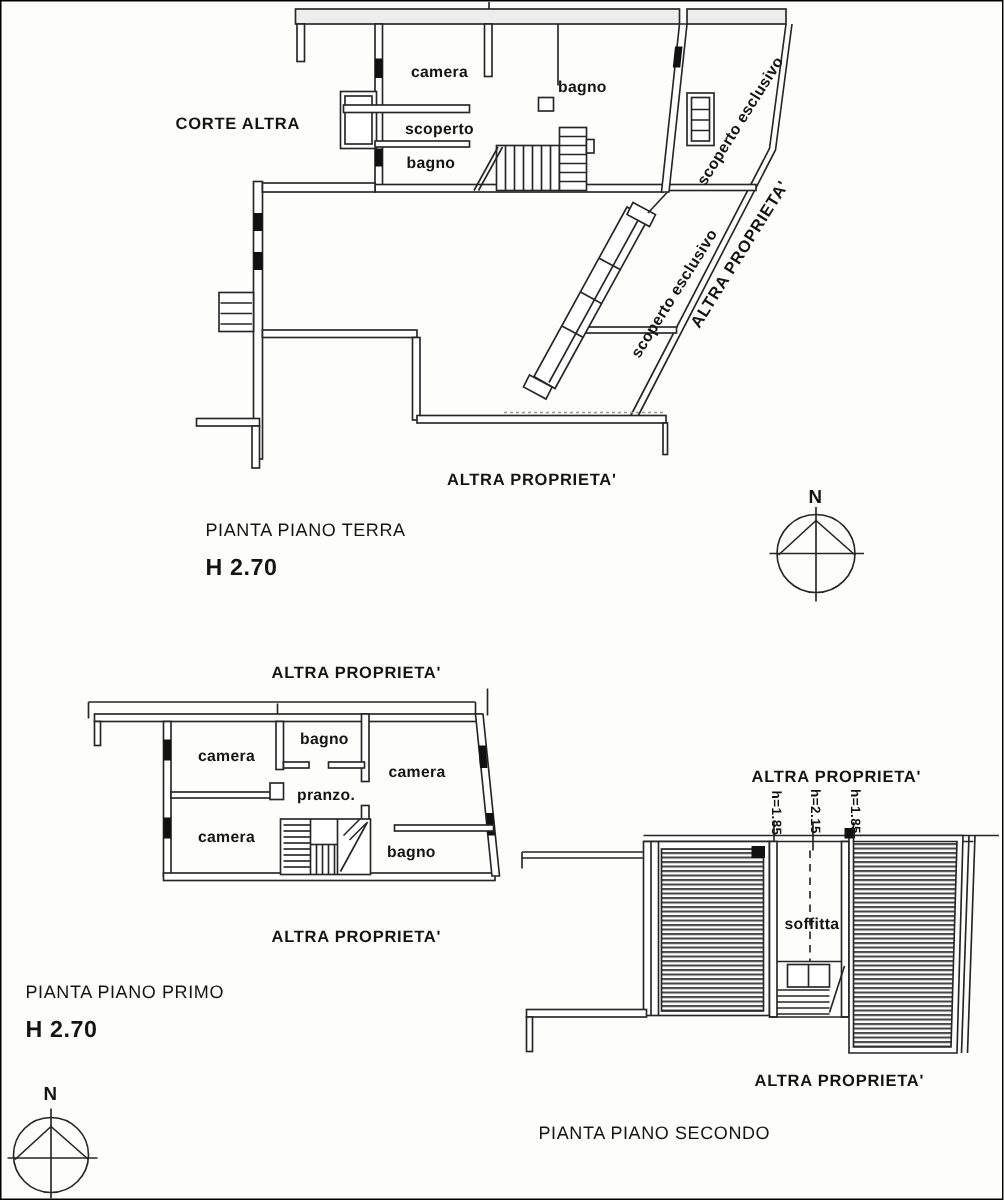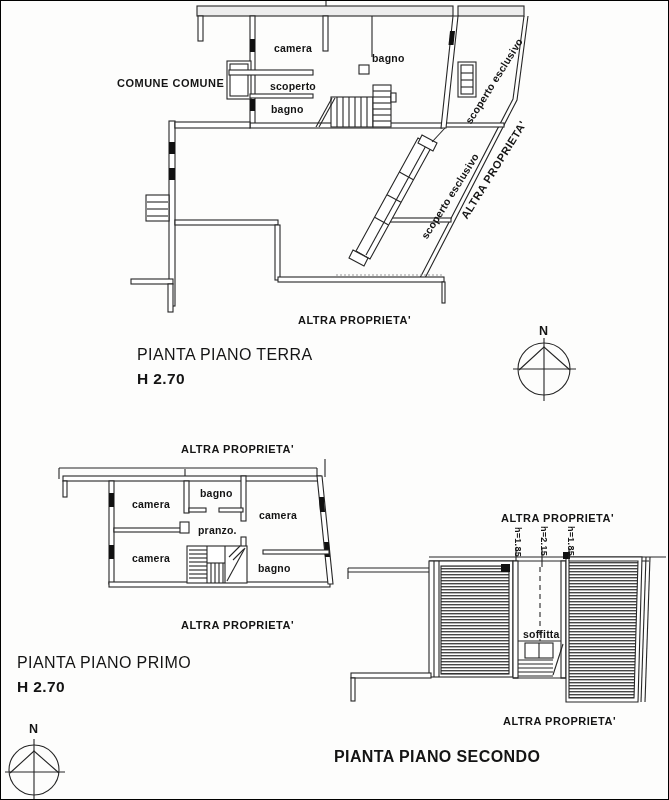--- a/index.html
+++ b/index.html
@@ -5,21 +5,21 @@
   html,body{margin:0;padding:0;background:#888;}
   .page{
     position:relative;width:669px;height:800px;margin:0 auto;
     background:#fdfdfc;border:1px solid #000;box-sizing:border-box;
     font-family:"Liberation Sans",sans-serif;color:#141414;overflow:hidden;
   }
   svg.linework{position:absolute;left:0;top:0;}
   .lbl{position:absolute;white-space:nowrap;line-height:1;}
   .room{font-size:10.5px;font-weight:700;letter-spacing:.2px;}
   .bound{font-size:11px;font-weight:700;letter-spacing:.5px;}
-  .title{font-size:16px;font-weight:400;letter-spacing:.4px;}
+  .title{font-size:12px;font-weight:400;letter-spacing:.4px;}
   .hnote{font-size:15.5px;font-weight:700;letter-spacing:.4px;}
   .hmark{font-size:9px;font-weight:700;letter-spacing:.3px;}
   .north{font-size:12.5px;font-weight:700;}
   .rot{transform-origin:center center;}
 </style>
 </head>
 <body>
 
 <div class="page">
 
@@ -215,21 +215,21 @@
 
         <line x1="347" y1="567" x2="428" y2="567"></line>
         <line x1="347" y1="571" x2="428" y2="571"></line>
         <line x1="347" y1="567" x2="347" y2="578"></line>
         <rect x="350" y="672" width="80" height="5"></rect>
         <rect x="350" y="677" width="4" height="23"></rect>
       </g>
     </g>
   </svg>
 
-  <div class="lbl bound" style="left:116px;top:77px;">COMUNE COMUNE</div>
+  <div class="lbl bound" style="left:116px;top:77px;">CORTE ALTRA</div>
   <div class="lbl room" style="left:273px;top:42px;">camera</div>
   <div class="lbl room" style="left:371px;top:52px;">bagno</div>
   <div class="lbl room" style="left:269px;top:80px;">scoperto</div>
   <div class="lbl room" style="left:270px;top:103px;">bagno</div>
   <div class="lbl room rot" style="left:493px;top:80px;transform:translate(-50%,-50%) rotate(-58deg);">scoperto esclusivo</div>
   <div class="lbl room rot" style="left:449px;top:195px;transform:translate(-50%,-50%) rotate(-58deg);">scoperto esclusivo</div>
   <div class="lbl bound rot" style="left:493px;top:169px;transform:translate(-50%,-50%) rotate(-58deg);">ALTRA PROPRIETA'</div>
   <div class="lbl bound" style="left:297px;top:314px;">ALTRA PROPRIETA'</div>
   <div class="lbl title" style="left:136px;top:346px;">PIANTA PIANO TERRA</div>
   <div class="lbl hnote" style="left:136px;top:370px;">H 2.70</div>
@@ -244,17 +244,17 @@
   <div class="lbl room" style="left:257px;top:562px;">bagno</div>
   <div class="lbl bound" style="left:180px;top:619px;">ALTRA PROPRIETA'</div>
   <div class="lbl title" style="left:16px;top:654px;text-align:center;">PIANTA PIANO PRIMO</div>
   <div class="lbl hnote" style="left:16px;top:678px;">H 2.70</div>
   <div class="lbl north" style="left:28px;top:722px;">N</div>
 
   <div class="lbl bound" style="left:500px;top:512px;">ALTRA PROPRIETA'</div>
   <div class="lbl hmark rot" style="left:516px;top:541px;transform:translate(-50%,-50%) rotate(90deg);">h=1.85</div>
   <div class="lbl hmark rot" style="left:542px;top:540px;transform:translate(-50%,-50%) rotate(90deg);">h=2.15</div>
   <div class="lbl hmark rot" style="left:569px;top:540px;transform:translate(-50%,-50%) rotate(90deg);">h=1.85</div>
-  <div class="lbl room" style="left:522px;top:628px;">soffitta</div>
+  <div class="lbl room" style="left:522px;top:610px;">soffitta</div>
   <div class="lbl bound" style="left:502px;top:715px;">ALTRA PROPRIETA'</div>
-  <div class="lbl title" style="left:333px;top:748px;font-weight:bold;">PIANTA PIANO SECONDO</div>
+  <div class="lbl title" style="left:358px;top:748px;">PIANTA PIANO SECONDO</div>
 
 </div>
 
 </body></html>

